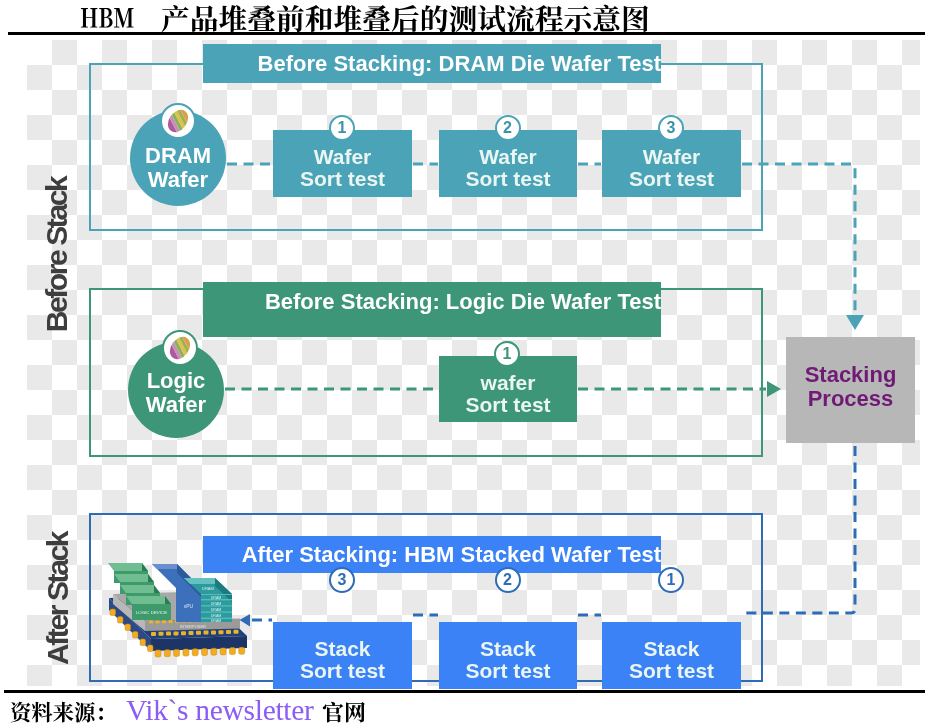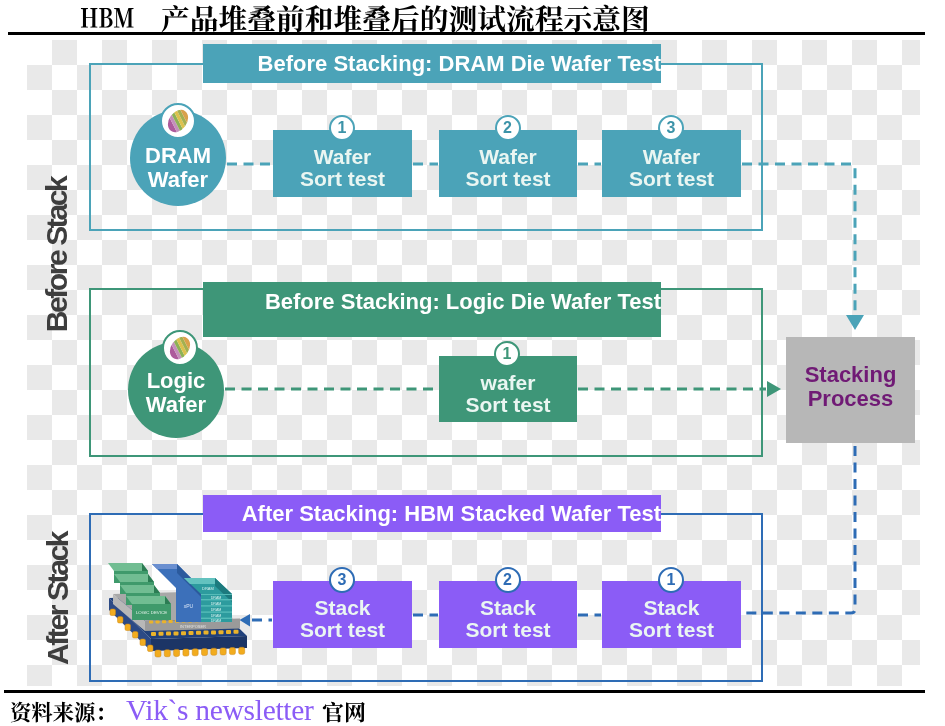--- a/index.html
+++ b/index.html
@@ -13,21 +13,21 @@
 .hdr{position:absolute;color:#fff;font-weight:bold;font-size:22px;text-align:right;}
 .bx{position:absolute;color:#eaf6f2;font-weight:bold;font-size:21px;line-height:22px;text-align:center;}
 .badge{position:absolute;width:22px;height:22px;border-radius:50%;background:#fff;border:2.5px solid;
  font-size:16px;font-weight:bold;text-align:center;line-height:22px;}
 .wcir{position:absolute;border-radius:50%;color:#fff;font-weight:bold;font-size:22px;line-height:24px;text-align:center;}
 .scir{position:absolute;border-radius:50%;background:#fff;}
 .vlab{position:absolute;width:160px;height:30px;text-align:center;font-weight:bold;font-size:30px;letter-spacing:-2.4px;
  color:#3e3e3e;transform:rotate(-90deg);white-space:nowrap;}
 .teal{background:#4ba3b8;}  .tealb{border-color:#4ba3b8;color:#3c93a8;}
 .green{background:#3e9678;} .greenb{border-color:#3e9678;color:#3e9678;}
-.blue{background:#8b5cf6;}  .blueb{border-color:#2e6cb5;color:#2e6cb5;}
+.blue{background:#3b82f6;margin-top:41px;}  .blueb{border-color:#2e6cb5;color:#2e6cb5;}
 </style>
 </head>
 <body>
 
 <svg class="abs" style="left:80px;top:0px;" width="600" height="38" viewBox="0 0 600 38">
 <g transform="translate(0,27.6)">
       <path fill="#000" transform="translate(0.0 0) scale(0.021172 -0.026300)" d="M490 708 580 700C583 599 583 498 583 397H282C282 499 282 600 285 700L374 708V741H45V708L138 699C140 597 140 496 140 394V346C140 243 140 141 138 42L45 33V0H374V33L285 41C282 141 282 244 282 361H583C583 243 583 140 580 41L490 33V0H819V33L726 42C724 143 724 245 724 346V394C724 497 724 599 726 699L819 708V741H490Z"></path>
       <path fill="#000" transform="translate(18.3 0) scale(0.021172 -0.026300)" d="M45 708 140 699C141 598 141 498 141 398V356C141 250 141 145 140 42L45 33V0H353C601 0 674 105 674 204C674 306 603 377 430 394C581 420 632 489 632 566C632 668 560 741 378 741H45ZM281 370H337C468 370 529 316 529 202C529 94 461 36 347 36H284C281 141 281 249 281 370ZM284 704H340C451 704 495 652 495 563C495 462 439 404 328 404H281C281 507 281 606 284 704Z"></path>
       <path fill="#000" transform="translate(33.3 0) scale(0.021172 -0.026300)" d="M715 0H956V33L861 42C859 141 859 243 859 346V394C859 496 859 598 861 699L954 708V741H715L501 182L286 741H41V708L139 698L136 45L30 33V0H292V33L181 46V360L176 648L430 0H475L721 649L718 326C717 242 718 143 716 41L623 33V0Z"></path>
     </g>

